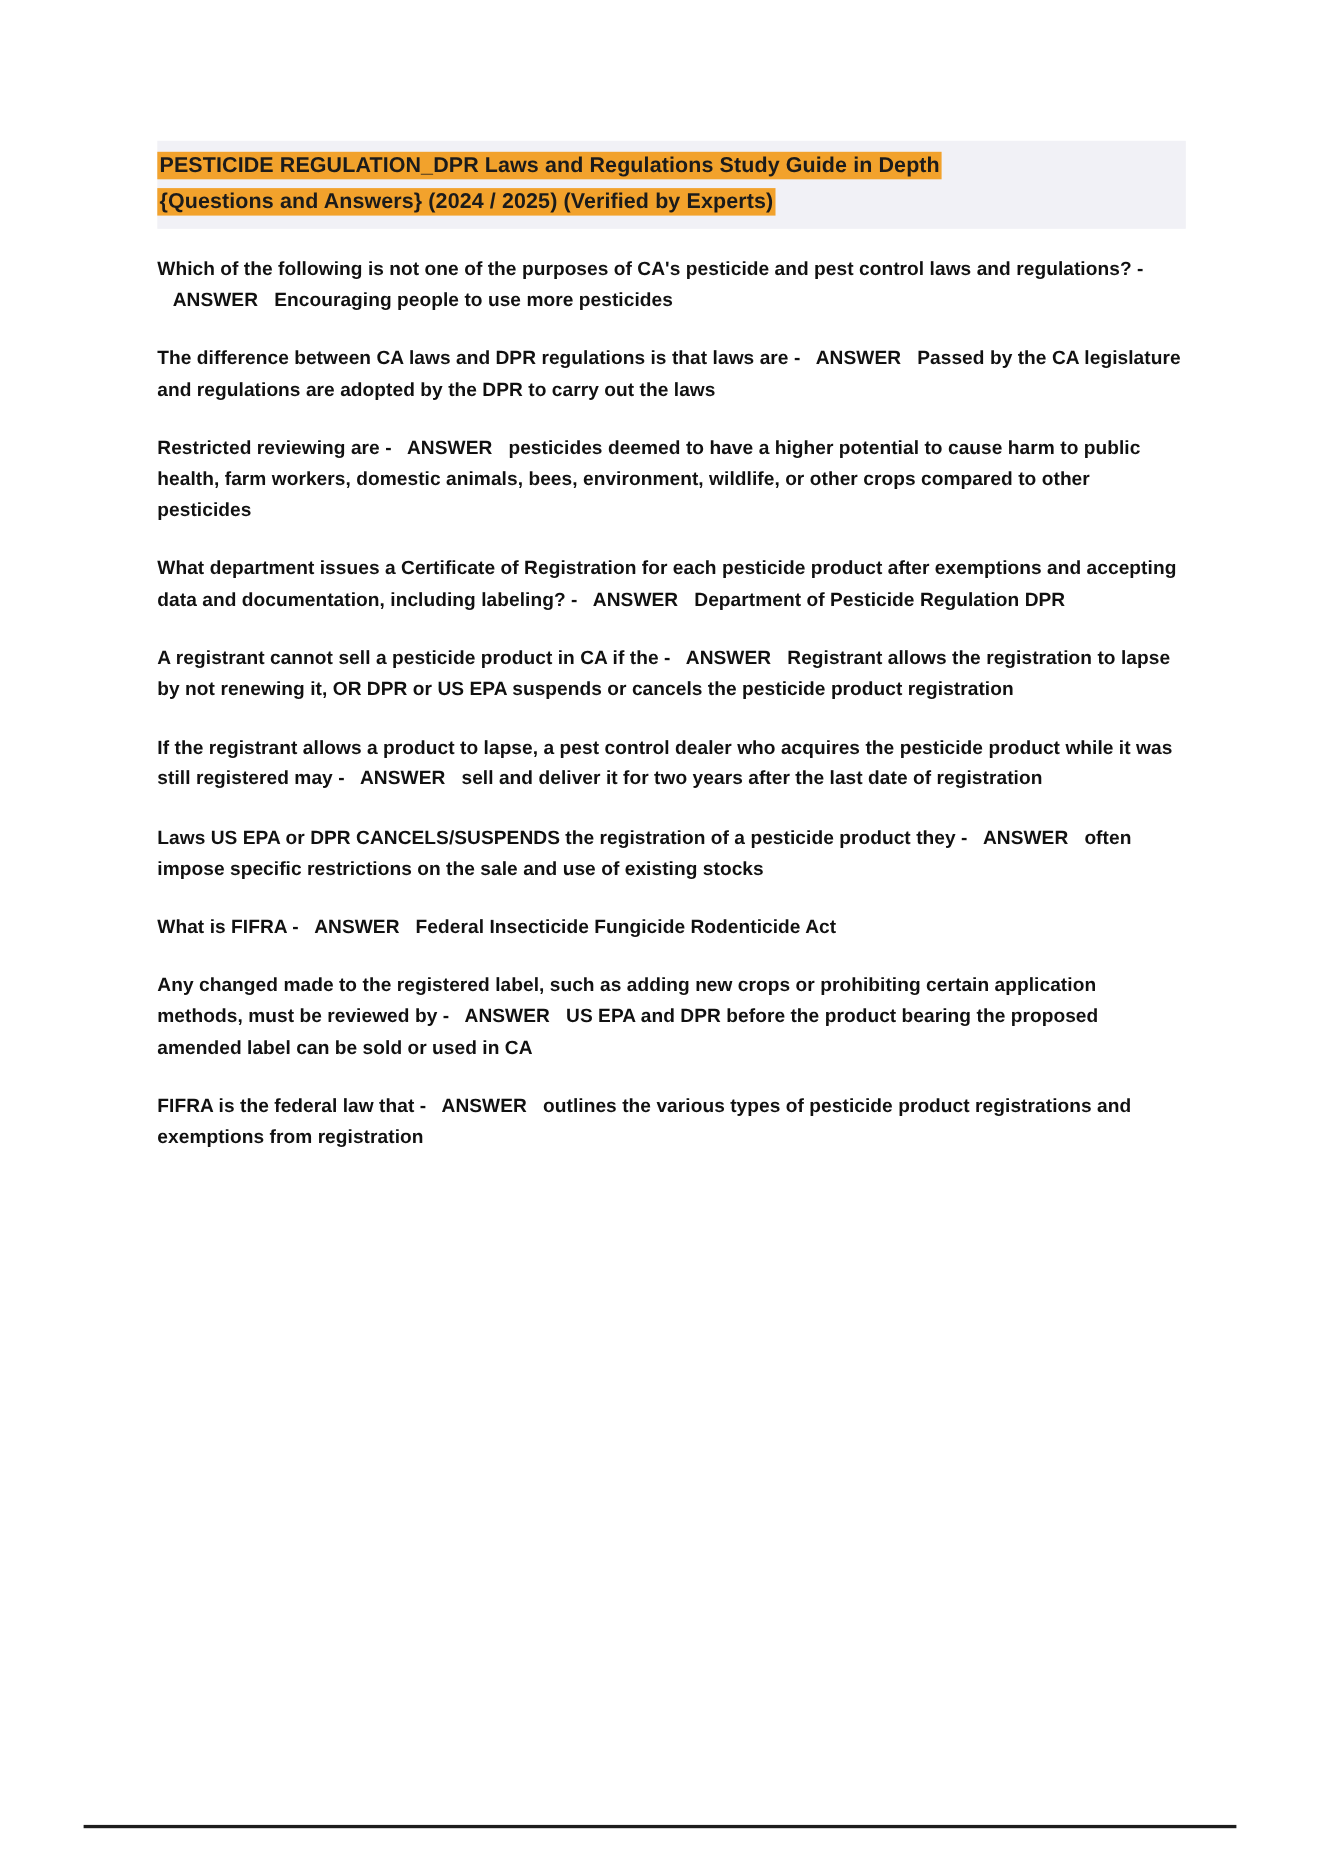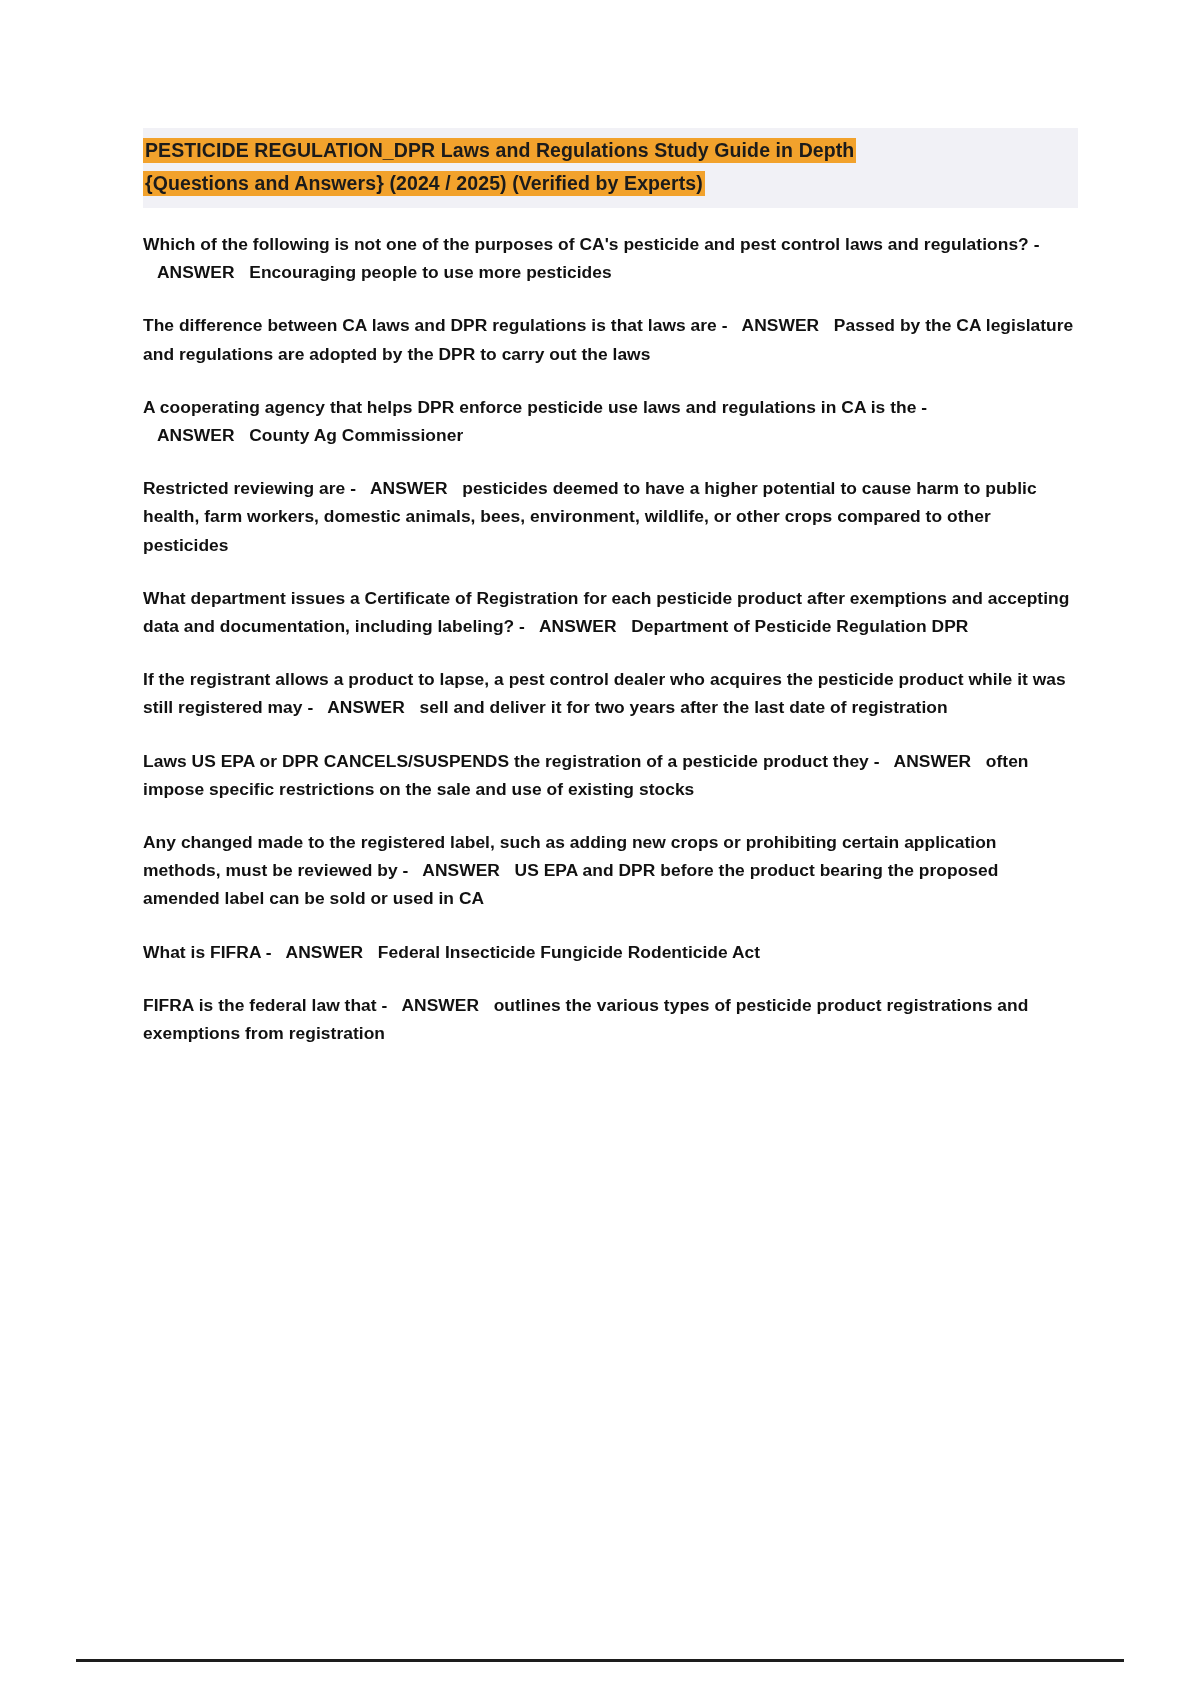--- a/index.html
+++ b/index.html
@@ -77,26 +77,26 @@
   <div class="content">
 
     <div class="title-block">
       <div class="title-line"><span class="hl">PESTICIDE REGULATION_DPR Laws and Regulations Study Guide in Depth</span></div>
       <div class="title-line"><span class="hl">{Questions and Answers} (2024 / 2025) (Verified by Experts)</span></div>
     </div>
 
     <div id="entries">
         <div class="qa"><span>Which of the following is not one of the purposes of CA's pesticide and pest control laws and regulations? -</span><span class="ans">   ANSWER   </span><span>Encouraging people to use more pesticides</span></div>
         <div class="qa"><span>The difference between CA laws and DPR regulations is that laws are -</span><span class="ans">   ANSWER   </span><span>Passed by the CA legislature and regulations are adopted by the DPR to carry out the laws</span></div>
-        <div class="qa"><span>A cooperating agency that helps DPR enforce pesticide use laws and regulations in CA is the -</span><span class="ans">   ANSWER   </span><span>County Ag Commissioner</span></div>
         <div class="qa"><span>Restricted reviewing are -</span><span class="ans">   ANSWER   </span><span>pesticides deemed to have a higher potential to cause harm to public health, farm workers, domestic animals, bees, environment, wildlife, or other crops compared to other pesticides</span></div>
         <div class="qa"><span>What department issues a Certificate of Registration for each pesticide product after exemptions and accepting data and documentation, including labeling? -</span><span class="ans">   ANSWER   </span><span>Department of Pesticide Regulation DPR</span></div>
+        <div class="qa"><span>A registrant cannot sell a pesticide product in CA if the -</span><span class="ans">   ANSWER   </span><span>Registrant allows the registration to lapse by not renewing it, OR DPR or US EPA suspends or cancels the pesticide product registration</span></div>
         <div class="qa"><span>If the registrant allows a product to lapse, a pest control dealer who acquires the pesticide product while it was still registered may -</span><span class="ans">   ANSWER   </span><span>sell and deliver it for two years after the last date of registration</span></div>
         <div class="qa"><span>Laws US EPA or DPR CANCELS/SUSPENDS the registration of a pesticide product they -</span><span class="ans">   ANSWER   </span><span>often impose specific restrictions on the sale and use of existing stocks</span></div>
+        <div class="qa"><span>What is FIFRA -</span><span class="ans">   ANSWER   </span><span>Federal Insecticide Fungicide Rodenticide Act</span></div>
         <div class="qa"><span>Any changed made to the registered label, such as adding new crops or prohibiting certain application methods, must be reviewed by -</span><span class="ans">   ANSWER   </span><span>US EPA and DPR before the product bearing the proposed amended label can be sold or used in CA</span></div>
-        <div class="qa"><span>What is FIFRA -</span><span class="ans">   ANSWER   </span><span>Federal Insecticide Fungicide Rodenticide Act</span></div>
         <div class="qa"><span>FIFRA is the federal law that -</span><span class="ans">   ANSWER   </span><span>outlines the various types of pesticide product registrations and exemptions from registration</span></div>
       </div>
 
   </div>
 
   <div class="footer-rule"></div>
 </div>
 
 </body></html>

